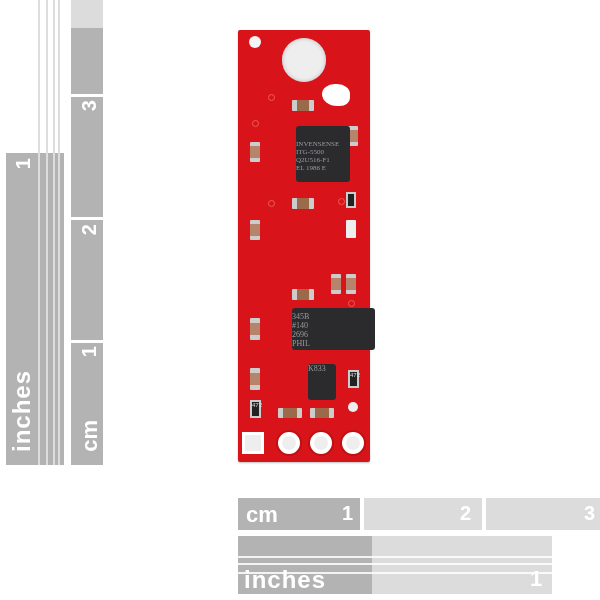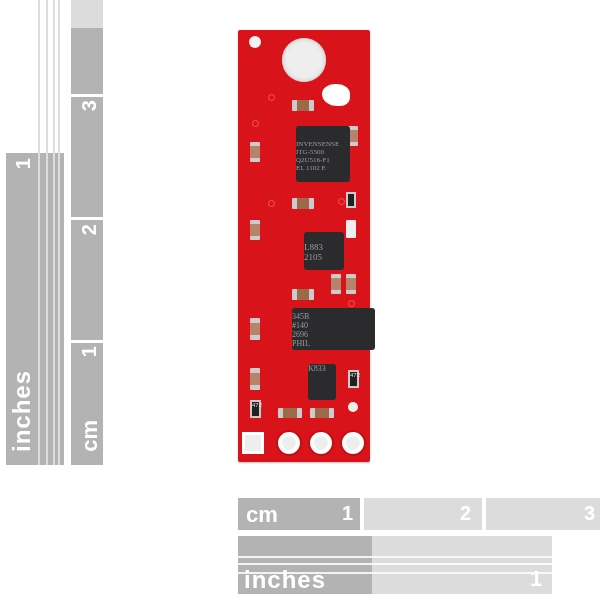--- a/index.html
+++ b/index.html
@@ -62,32 +62,28 @@
   <div class="abs" style="left:84px;top:54px;width:28px;height:22px;background:#fff;border-radius:50% 50% 40% 60%;"></div>
 
   <div class="abs cap" style="left:54px;top:70px;width:22px;height:11px;"></div>
   <div class="abs capv" style="left:110px;top:96px;width:10px;height:20px;"></div>
   <div class="abs capv" style="left:12px;top:112px;width:10px;height:20px;"></div>
 
   <div class="abs chip" style="left:38px;top:96px;width:54px;height:56px;padding-top:14px;box-sizing:border-box;">
     <div>INVENSENSE</div>
     <div>ITG-5500</div>
     <div>Q2U516-F1</div>
-    <div>EL 1102 E</div>
+    <div>EL 1986 E</div>
   </div>
 
   <div class="abs cap" style="left:54px;top:168px;width:22px;height:11px;"></div>
   <div class="abs res" style="left:108px;top:162px;width:10px;height:16px;"></div>
   <div class="abs capv" style="left:12px;top:190px;width:10px;height:20px;"></div>
   <div class="abs" style="left:108px;top:190px;width:10px;height:18px;background:#eee;border-radius:1px;"></div>
 
-  <div class="abs chip" style="left:46px;top:202px;width:40px;height:38px;padding-top:10px;box-sizing:border-box;font-size:9px;line-height:10px;">
-    <div>L883</div>
-    <div>2105</div>
-  </div>
 
   <div class="abs capv" style="left:93px;top:244px;width:10px;height:20px;"></div>
   <div class="abs capv" style="left:108px;top:244px;width:10px;height:20px;"></div>
   <div class="abs cap" style="left:54px;top:259px;width:22px;height:11px;"></div>
   <div class="abs capv" style="left:12px;top:288px;width:10px;height:22px;"></div>
 
   <div class="abs chip" style="left:34px;top:278px;width:83px;height:42px;padding-top:4px;box-sizing:border-box;font-size:8px;line-height:9px;">
     <div>345B</div>
     <div>#140</div>
     <div>2696</div>

